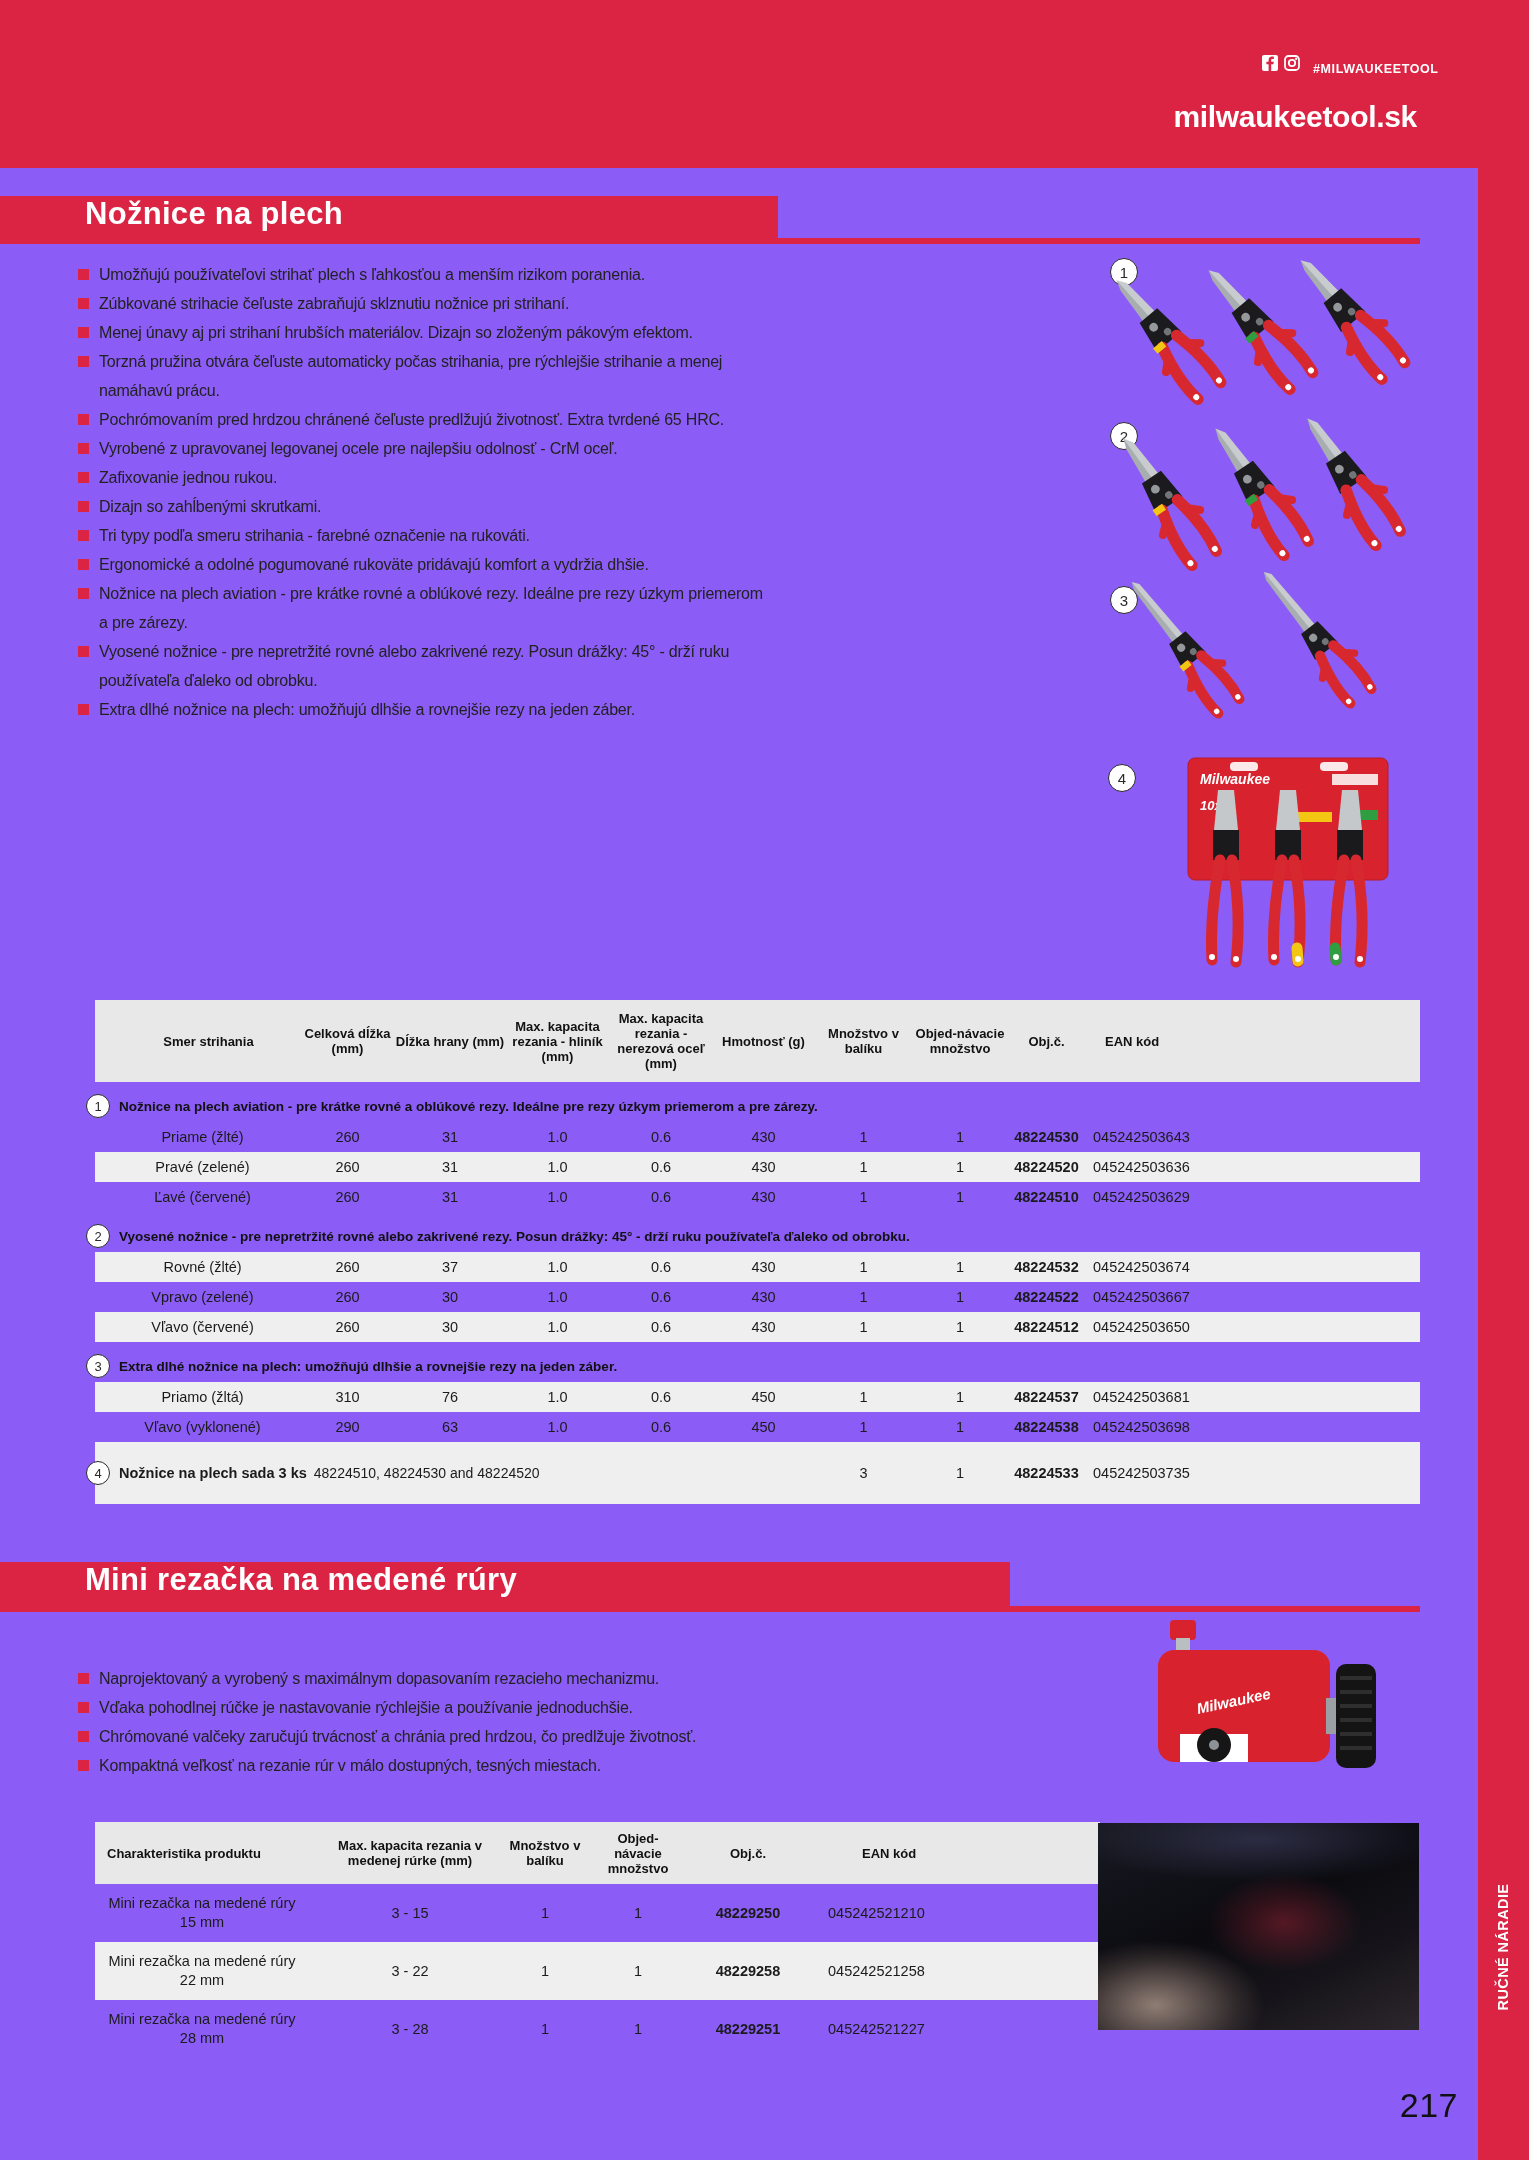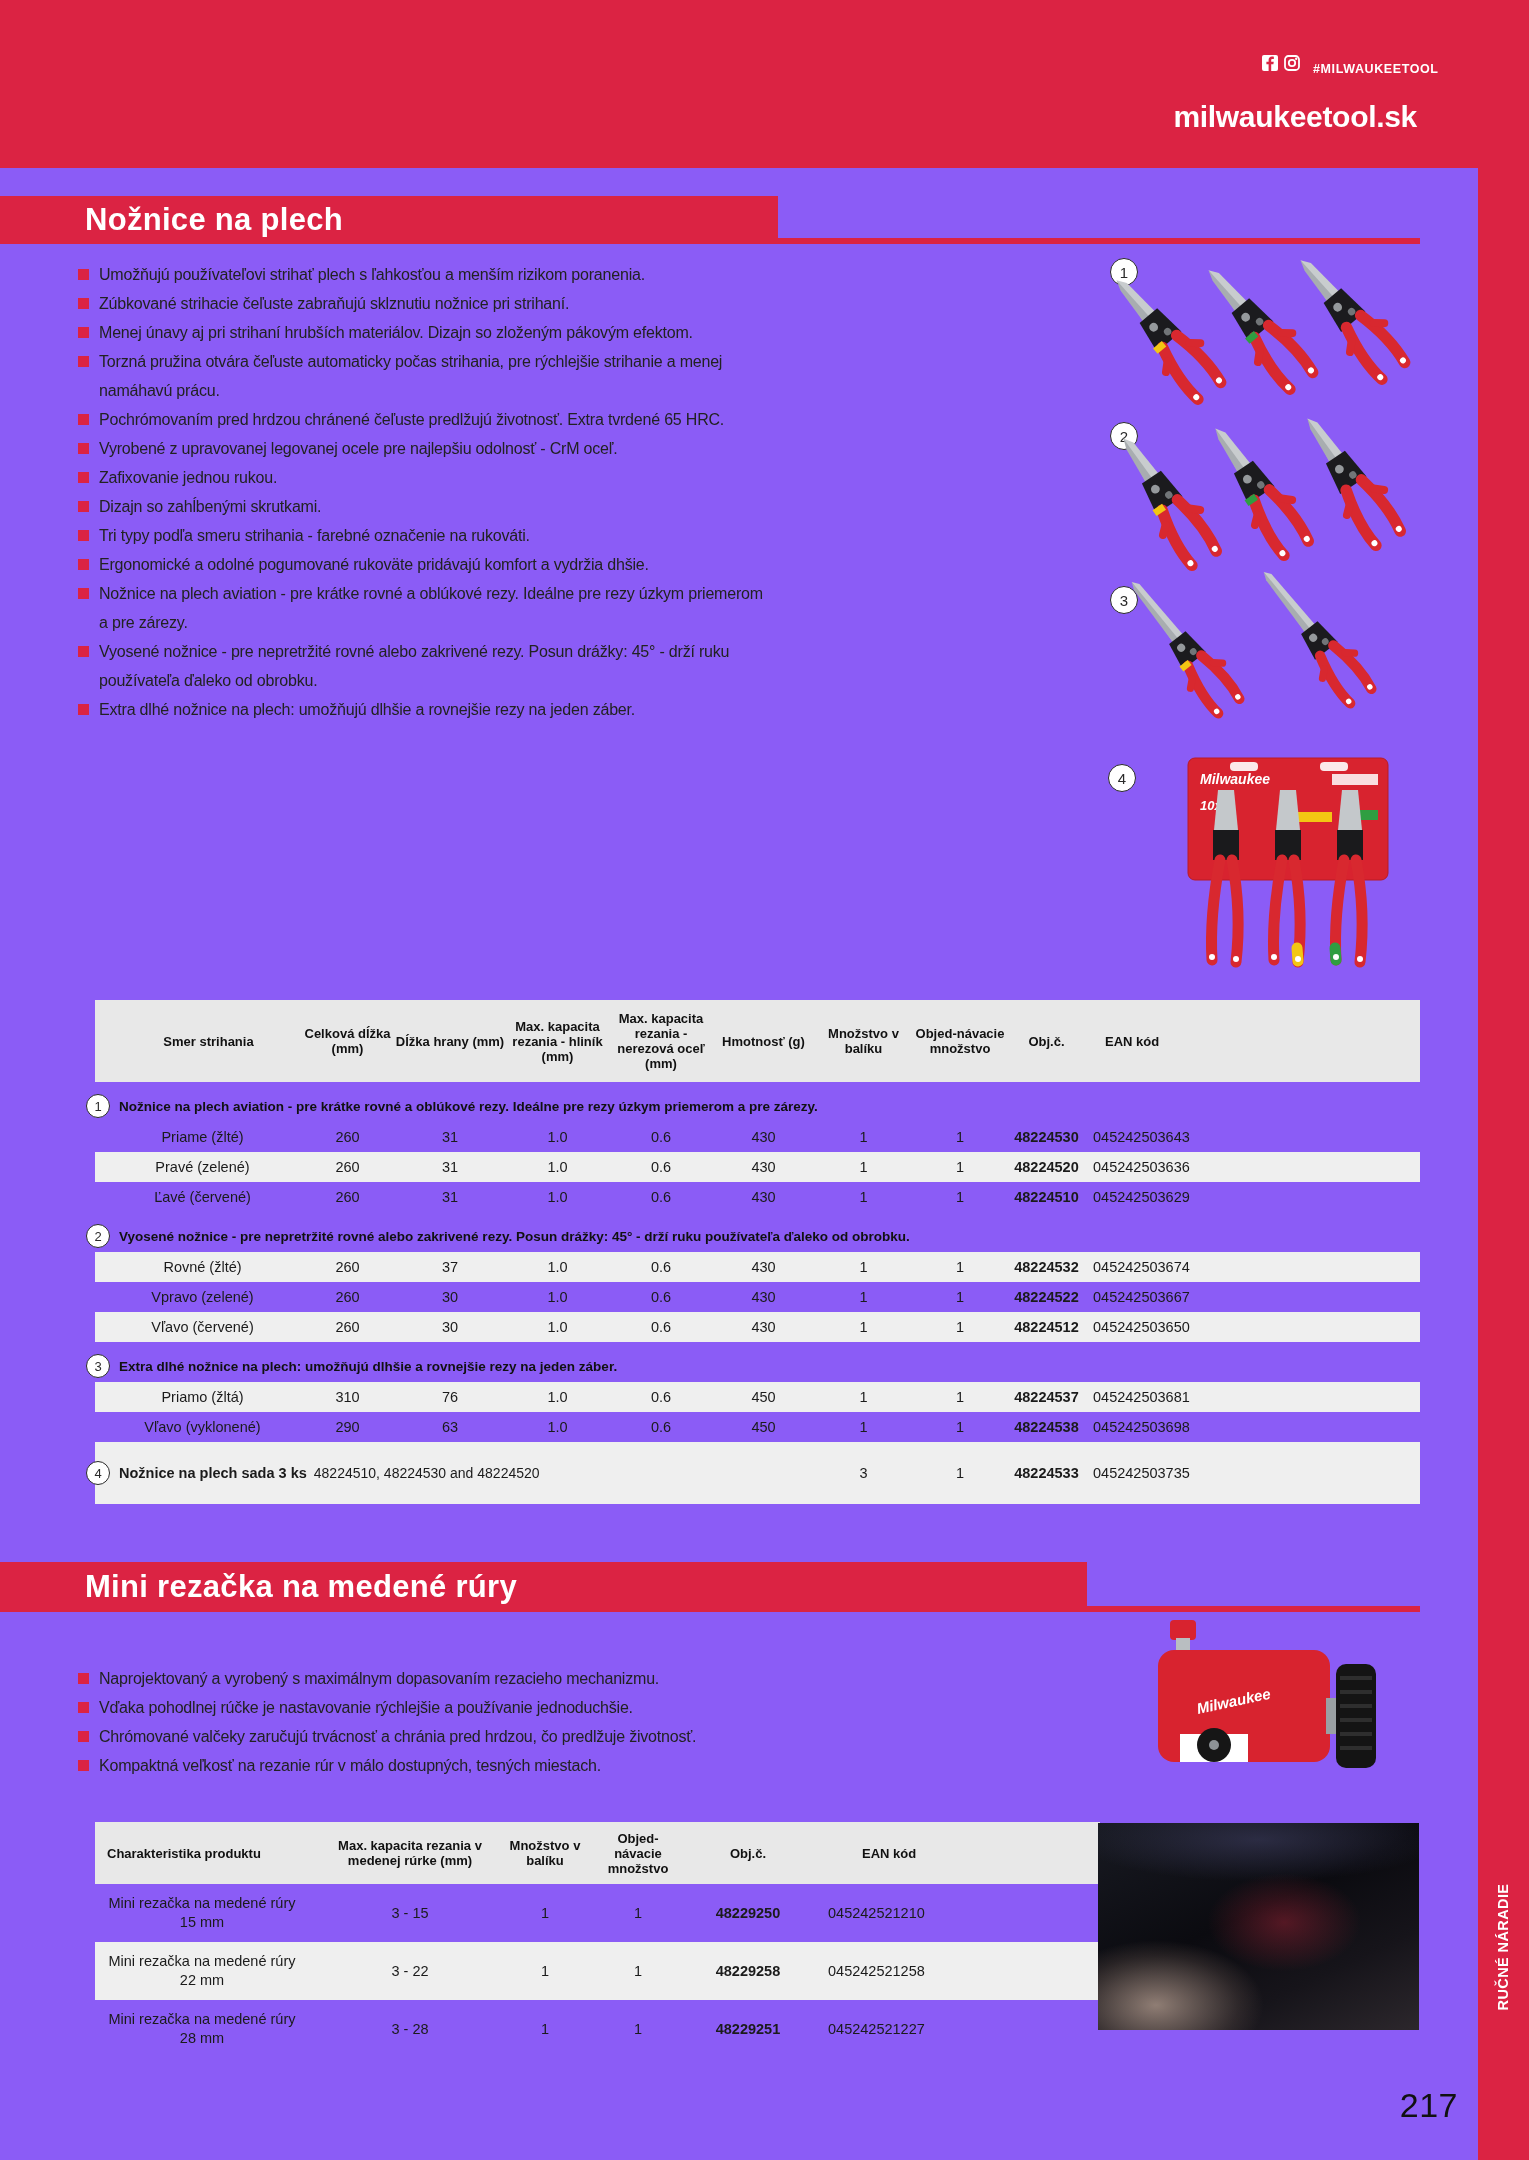--- a/index.html
+++ b/index.html
@@ -7,25 +7,25 @@
         font-family:"Liberation Sans",sans-serif;color:#1b1b1b;margin:0 auto;}
   
   .top-band{position:absolute;left:0;top:0;width:1529px;height:168px;background:#DB2343;}
   .right-strip{position:absolute;top:0;right:0;width:51px;height:2160px;background:#DB2343;}
   .social{position:absolute;top:55px;left:1262px;display:flex;gap:6px;align-items:center;}
   .hashtag{position:absolute;top:62px;left:1313px;width:104px;color:#fff;font-weight:700;
            font-size:12.5px;letter-spacing:.6px;text-align:right;}
   .site{position:absolute;top:100px;left:967px;width:450px;text-align:right;color:#fff;
         font-weight:700;font-size:30px;letter-spacing:-.3px;}
   
-  .bar{position:absolute;background:#DB2343;display:flex;align-items:center;box-sizing:border-box;padding-left:85px;}
+  .bar{position:absolute;background:#DB2343;display:flex;box-sizing:border-box;padding-left:85px;}
   .bar span{color:#fff;font-size:31px;font-weight:700;letter-spacing:.3px;}
   .bar1{left:0;top:196px;width:778px;height:48px;}
   .line1{position:absolute;left:778px;top:238px;width:642px;height:6px;background:#DB2343;}
-  .bar2{left:0;top:1562px;width:1087px;height:50px;}
+  .bar2{left:0;top:1562px;width:1010px;height:50px;}
   .line2{position:absolute;left:1010px;top:1606px;width:410px;height:6px;background:#DB2343;}
   
   .bullets{position:absolute;width:690px;}
   .bullets1{left:78px;top:260px;}
   .bullets2{left:78px;top:1640px;margin-top:24px;}
   .bullet-item{display:flex;align-items:flex-start;font-size:16px;line-height:29px;
                letter-spacing:-.2px;color:#222;}
   .bullet-sq{flex:0 0 11px;width:11px;height:11px;background:#DB2343;margin:9px 10px 0 0;}
   
   .callout{position:absolute;width:26px;height:26px;border:1.6px solid #2a2a2a;border-radius:50%;

